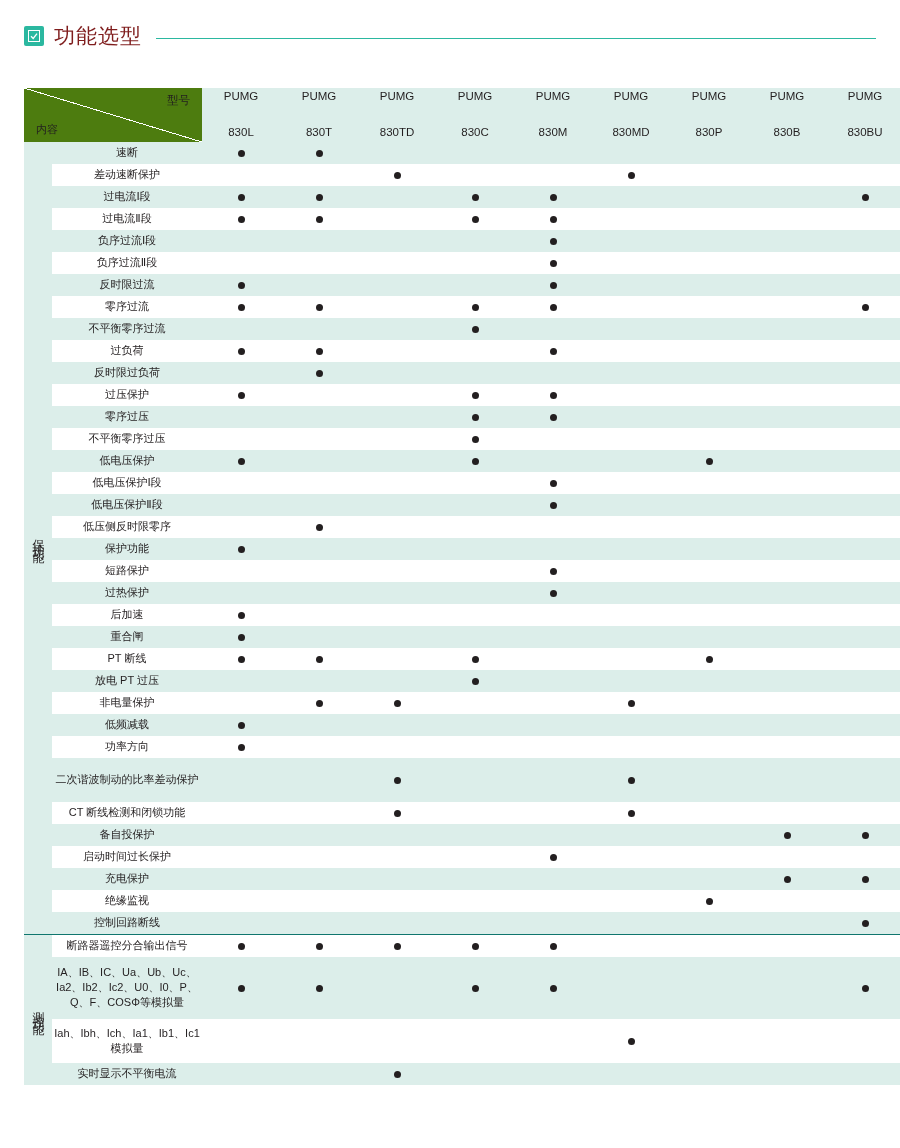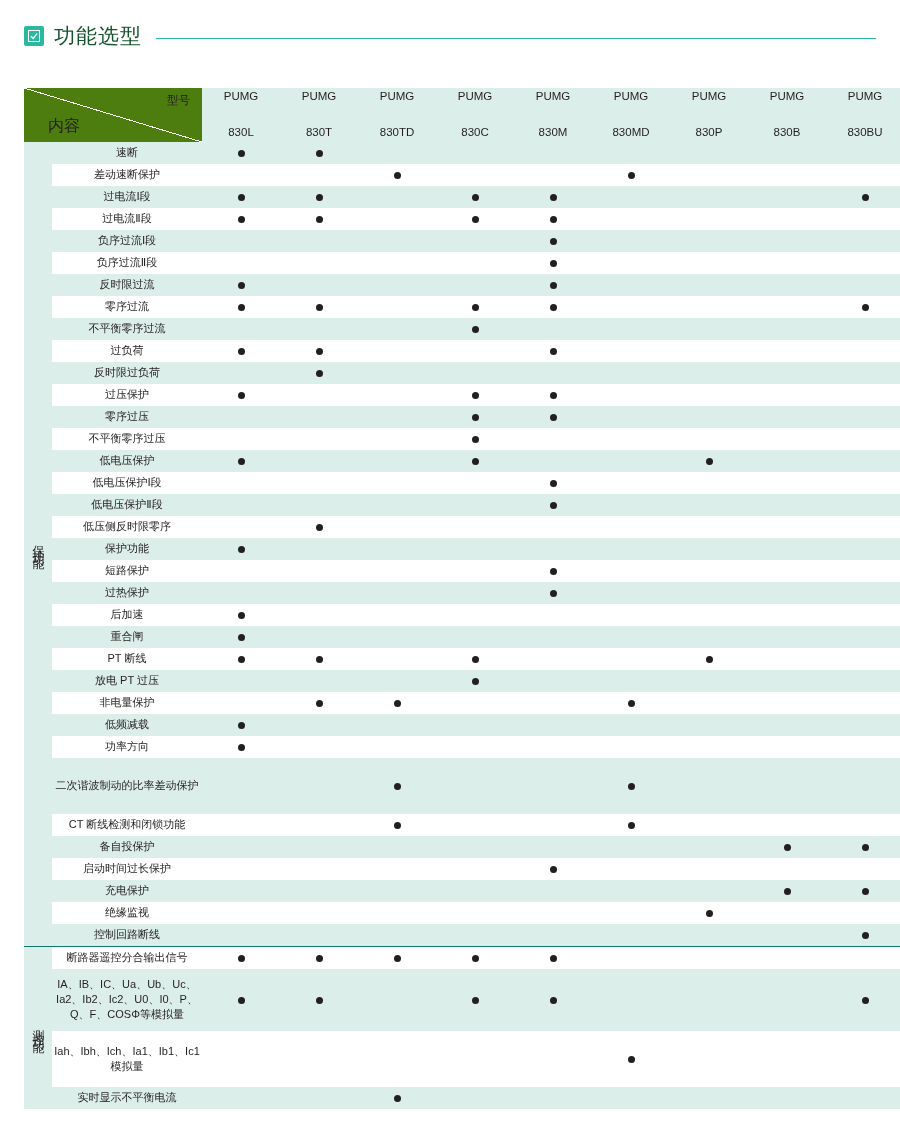--- a/index.html
+++ b/index.html
@@ -29,21 +29,21 @@
     border-radius: 2px;
     display: flex;
     align-items: center;
     justify-content: center;
     margin-right: 10px;
     flex: 0 0 auto;
   }
   .header-badge svg { display:block; }
   .header-title-cn {
     font-size: 21px;
-    color: #14532d;
+    color: #7f1d1d;
     letter-spacing: 1px;
     font-weight: normal;
     white-space: nowrap;
   }
   .header-title-en {
     font-size: 17px;
     color: #6fc4b6;
     letter-spacing: 1.6px;
     margin-left: 12px;
     white-space: nowrap;
@@ -93,35 +93,35 @@
   }
   .hdr-corner .lbl-model {
     position: absolute;
     top: 5px;
     right: 12px;
     font-size: 11.5px;
   }
   .hdr-corner .lbl-content {
     position: absolute;
     bottom: 5px;
-    left: 24px;
-    font-size: 16px;
+    left: 12px;
+    font-size: 11px;
   }
   .hdr-model {
     background: #dceeea;
     font-size: 11.5px;
     line-height: 1.5;
     height: 46px;
   }
   .hdr-model .m1 { display:block; }
   .hdr-model .m2 { display:block;margin-top:19px; }
 
   
   tr.row td { height: 22px; }
-  tr.row.tall td { height: 56px; }
+  tr.row.tall td { height: 44px; }
   tr.row.tall2 td { height: 62px; }
 
   td.group-cell {
     background: #dceeea;
     font-size: 12px;
     line-height: 1.9;
     width: 28px;
   }
   td.group-cell .vtxt {
     display: block;

